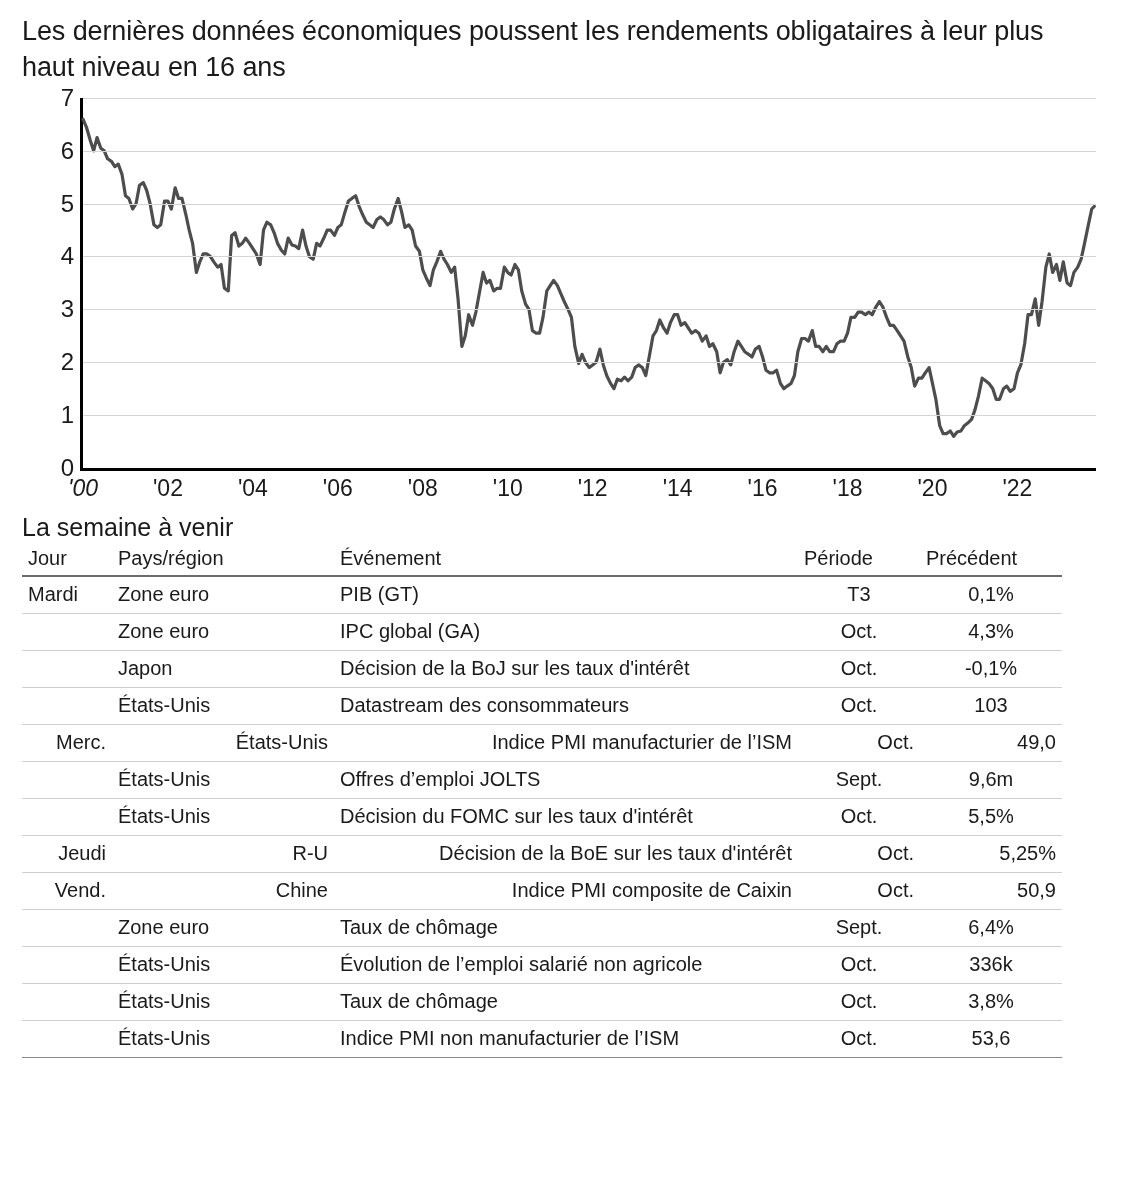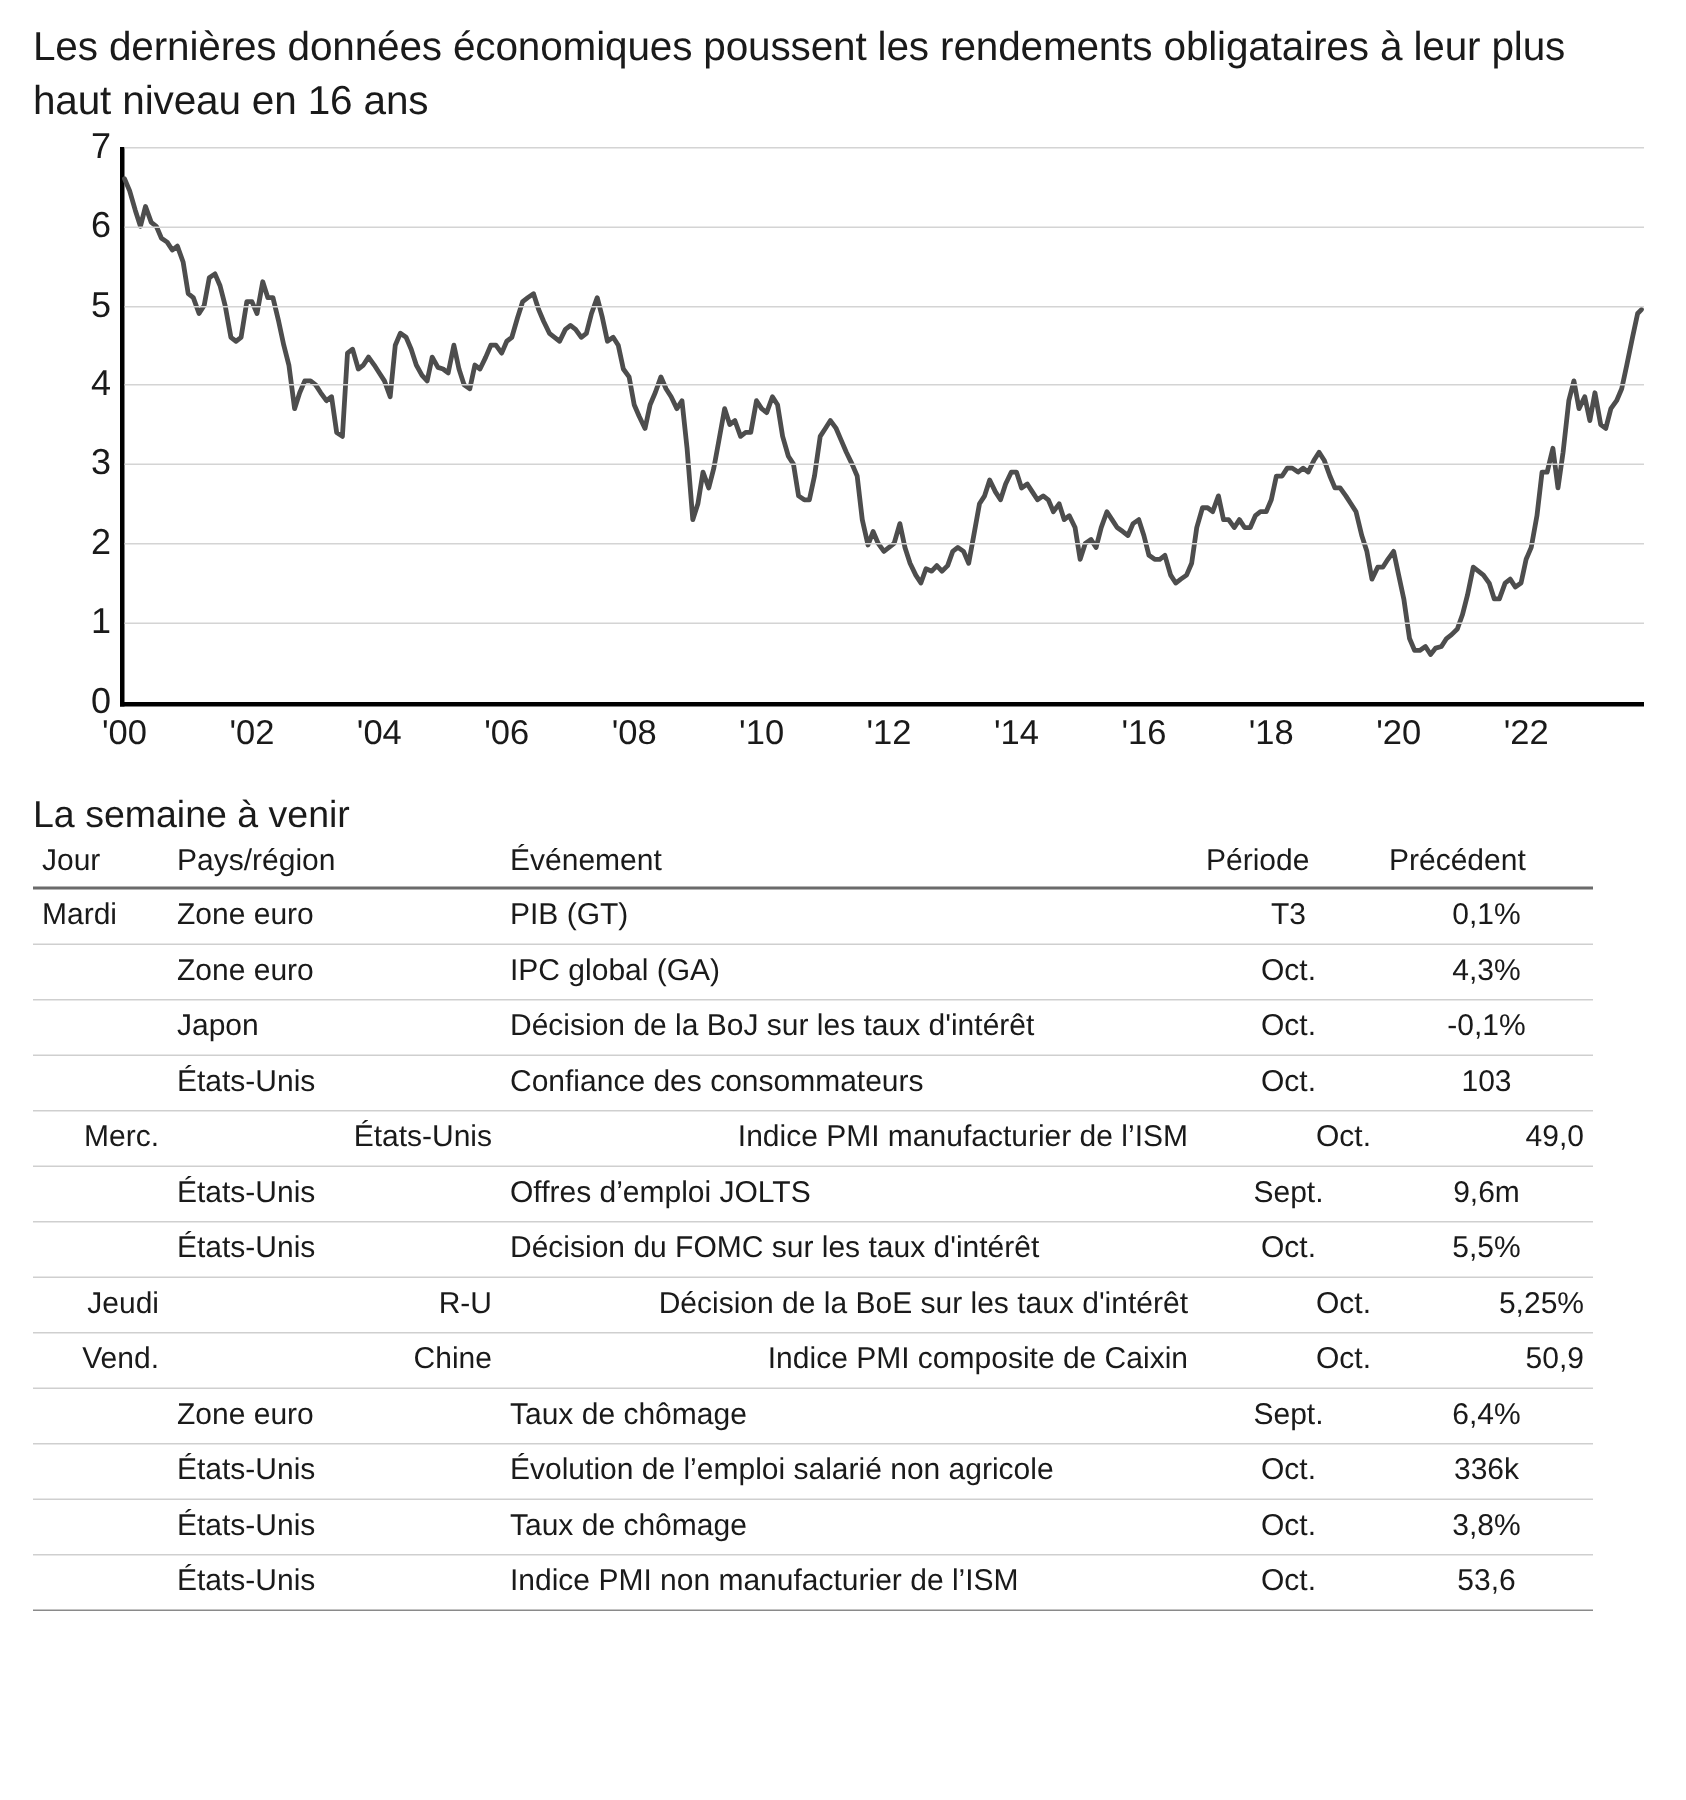--- a/index.html
+++ b/index.html
@@ -84,21 +84,21 @@
   }
   .source {
     font-size: 17px;
     color: #1a1a1a;
     margin-top: 46px;
     margin-left: 40px;
   }
   .section-title {
     font-size: 25px;
     color: #1a1a1a;
-    margin-top: 16px;
+    margin-top: 0;
     margin-bottom: 2px;
   }
   table.week {
     width: 1040px;
     border-collapse: collapse;
     font-size: 20px;
     margin-left: 0;
   }
   table.week th {
     font-weight: 400;
@@ -148,21 +148,21 @@
         <div class="gridline" style="top: 211.429px;"></div>
         <div class="ylabel" style="top: 211.429px;">3</div>
         <div class="gridline" style="top: 158.571px;"></div>
         <div class="ylabel" style="top: 158.571px;">4</div>
         <div class="gridline" style="top: 105.714px;"></div>
         <div class="ylabel" style="top: 105.714px;">5</div>
         <div class="gridline" style="top: 52.8571px;"></div>
         <div class="ylabel" style="top: 52.8571px;">6</div>
         <div class="gridline" style="top: 0px;"></div>
         <div class="ylabel" style="top: 0px;">7</div>
-        <div class="xtick" style="left: 0px;">'00</div>
+        <div class="xtick" style="left: 0px; font-style: italic;">'00</div>
         <div class="xtick" style="left: 84.9476px;">'02</div>
         <div class="xtick" style="left: 169.895px;">'04</div>
         <div class="xtick" style="left: 254.843px;">'06</div>
         <div class="xtick" style="left: 339.79px;">'08</div>
         <div class="xtick" style="left: 424.738px;">'10</div>
         <div class="xtick" style="left: 509.686px;">'12</div>
         <div class="xtick" style="left: 594.633px;">'14</div>
         <div class="xtick" style="left: 679.581px;">'16</div>
         <div class="xtick" style="left: 764.528px;">'18</div>
         <div class="xtick" style="left: 849.476px;">'20</div>
@@ -201,21 +201,21 @@
         <tr>
           <td class="col-day"></td>
           <td class="col-region">Japon</td>
           <td class="col-event">Décision de la BoJ sur les taux d'intérêt</td>
           <td class="col-period">Oct.</td>
           <td class="col-prev">-0,1%</td>
         </tr>
         <tr>
           <td class="col-day"></td>
           <td class="col-region">États-Unis</td>
-          <td class="col-event">Confiance des consommateurs</td>
+          <td class="col-event">Datastream des consommateurs</td>
           <td class="col-period">Oct.</td>
           <td class="col-prev">103</td>
         </tr>
         <tr class="group-start">
           <td class="col-day">Merc.</td>
           <td class="col-region">États-Unis</td>
           <td class="col-event">Indice PMI manufacturier de l’ISM</td>
           <td class="col-period">Oct.</td>
           <td class="col-prev">49,0</td>
         </tr>

